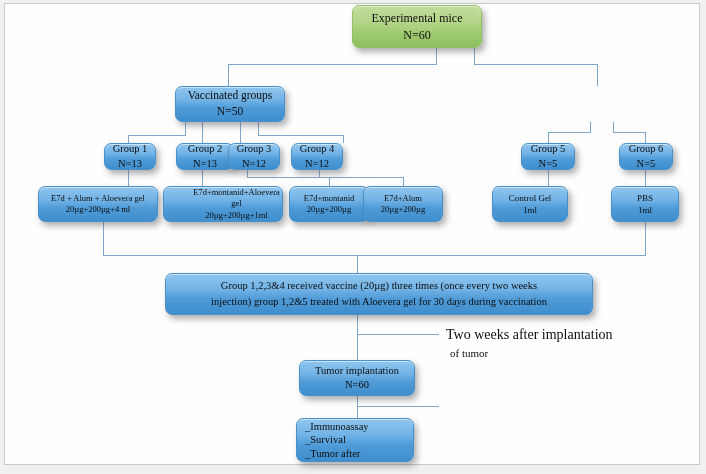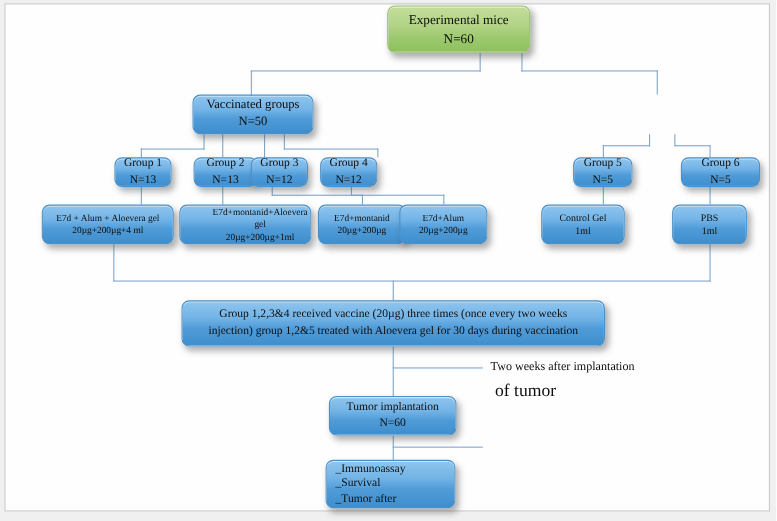--- a/index.html
+++ b/index.html
@@ -180,21 +180,21 @@
   <div class="box" style="left:291px; top:143px; width:52px; height:27px; font-size:10.5px;">
     <span class="l1">Group 4</span>
     <span class="l2">N=12</span>
   </div>
 
   <div class="box" style="left:521px; top:143px; width:54px; height:27px; font-size:10.5px;">
     <span class="l1">Group 5</span>
     <span class="l2">N=5</span>
   </div>
 
-  <div class="box" style="left:619px; top:143px; width:72px; height:27px; font-size:10.5px;">
+  <div class="box" style="left:619px; top:143px; width:54px; height:27px; font-size:10.5px;">
     <span class="l1">Group 6</span>
     <span class="l2">N=5</span>
   </div>
 
   <div class="box" style="left:38px; top:186px; width:120px; height:36px; font-size:8.5px;">
     <span class="l1">E7d + Alum + Aloevera gel</span>
     <span class="l2">20µg+200µg+4 ml</span>
   </div>
 
   <div class="box" style="left:163px; top:186px; width:120px; height:36px; font-size:8.5px;padding-left:31px;">
@@ -215,31 +215,31 @@
   <div class="box" style="left:492px; top:186px; width:76px; height:36px; font-size:9px;">
     <span class="l1">Control Gel</span>
     <span class="l2">1ml</span>
   </div>
 
   <div class="box" style="left:611px; top:186px; width:68px; height:36px; font-size:9px;">
     <span class="l1">PBS</span>
     <span class="l2">1ml</span>
   </div>
 
-  <div class="box" style="left:165px; top:273px; width:385px; height:42px; font-size:10.5px; line-height:1.55;text-align:right;">
+  <div class="box" style="left:165px; top:273px; width:428px; height:42px; font-size:10.5px; line-height:1.55;text-align:right;">
     <span class="l1">Group 1,2,3&amp;4 received vaccine (20µg) three times (once every two weeks</span>
     <span class="l2">injection) group 1,2&amp;5 treated with Aloevera gel for 30 days during vaccination</span>
   </div>
 
   <div class="box" style="left:299px; top:360px; width:116px; height:36px; font-size:10.5px;">
     <span class="l1">Tumor implantation</span>
     <span class="l2">N=60</span>
   </div>
 
   <div class="box left-align" style="left:296px; top:418px; width:118px; height:44px; font-size:10.5px; line-height:1.25;">
     <span class="l1">_Immunoassay</span>
     <span class="l2">_Survival</span>
     <span class="l2">_Tumor after</span>
   </div>
 
-  <div class="anno" style="left:446px; top:327px; font-size:11px;">Two weeks after implantation</div>
-  <div class="anno" style="left:450px; top:347px; font-size:16px;">of tumor</div>
+  <div class="anno" style="left:446px; top:327px; font-size:14px;">Two weeks after implantation</div>
+  <div class="anno" style="left:450px; top:347px; font-size:11px;">of tumor</div>
 </div>
 
 </body></html>

